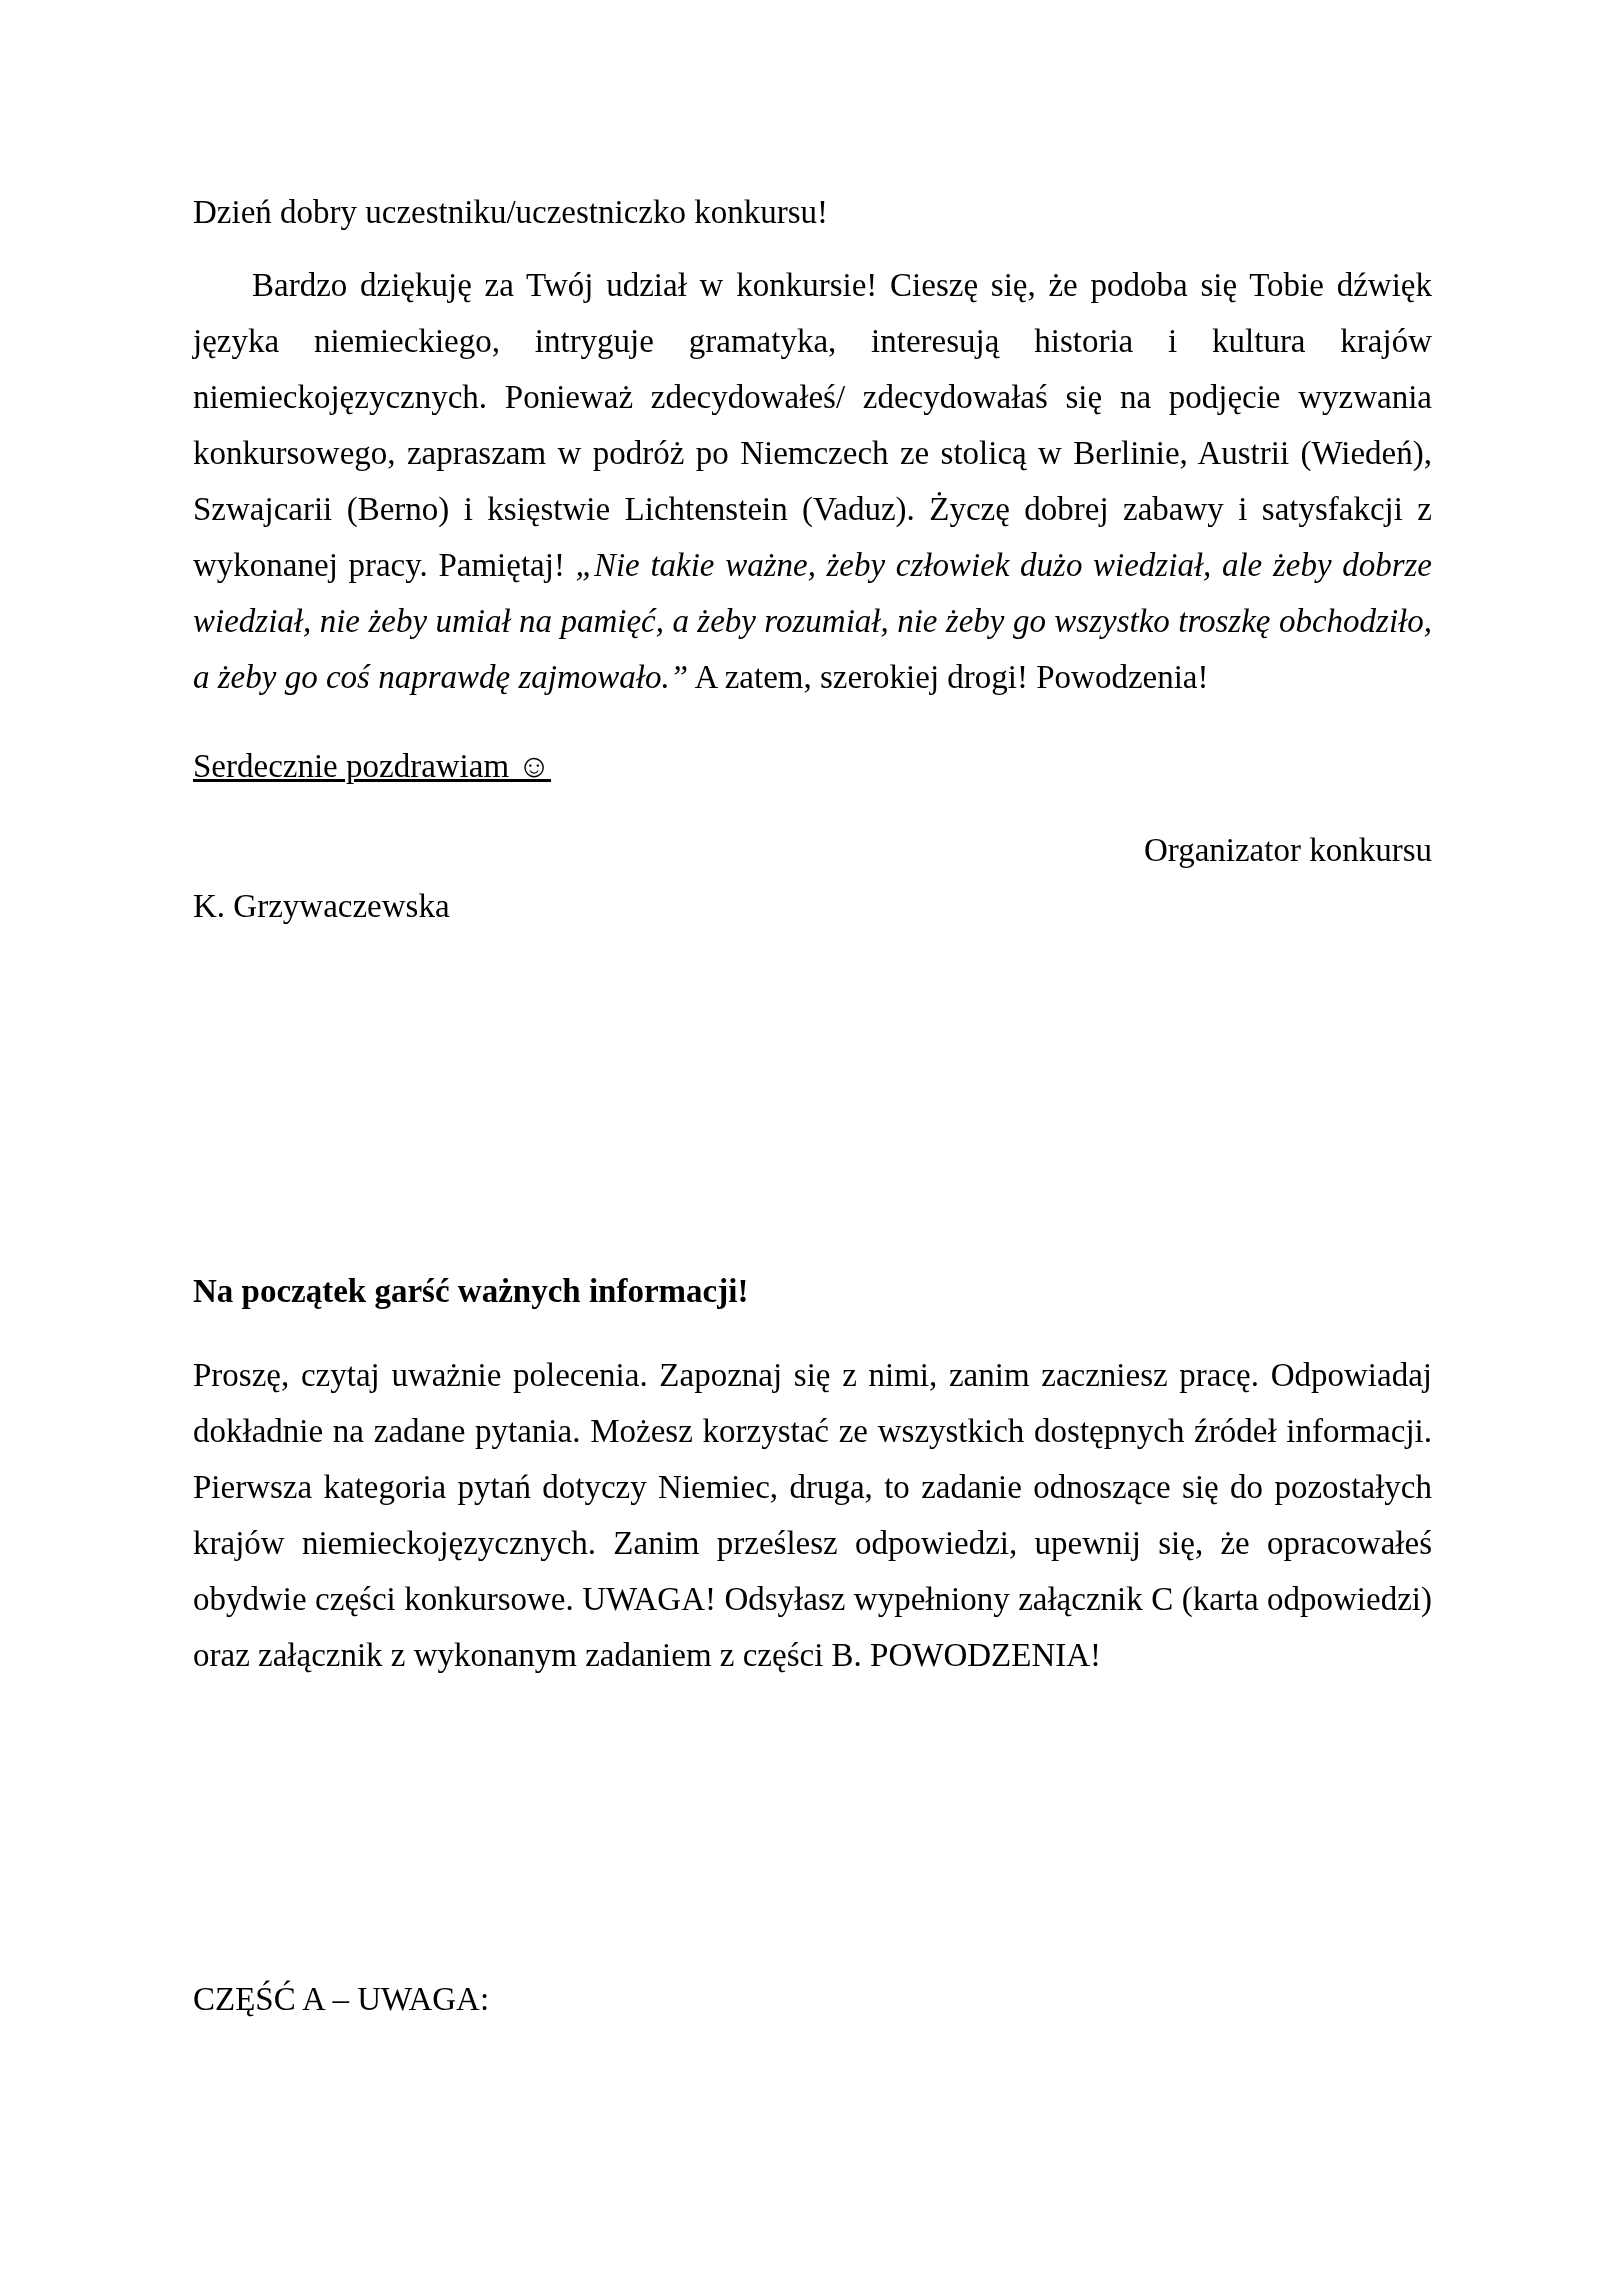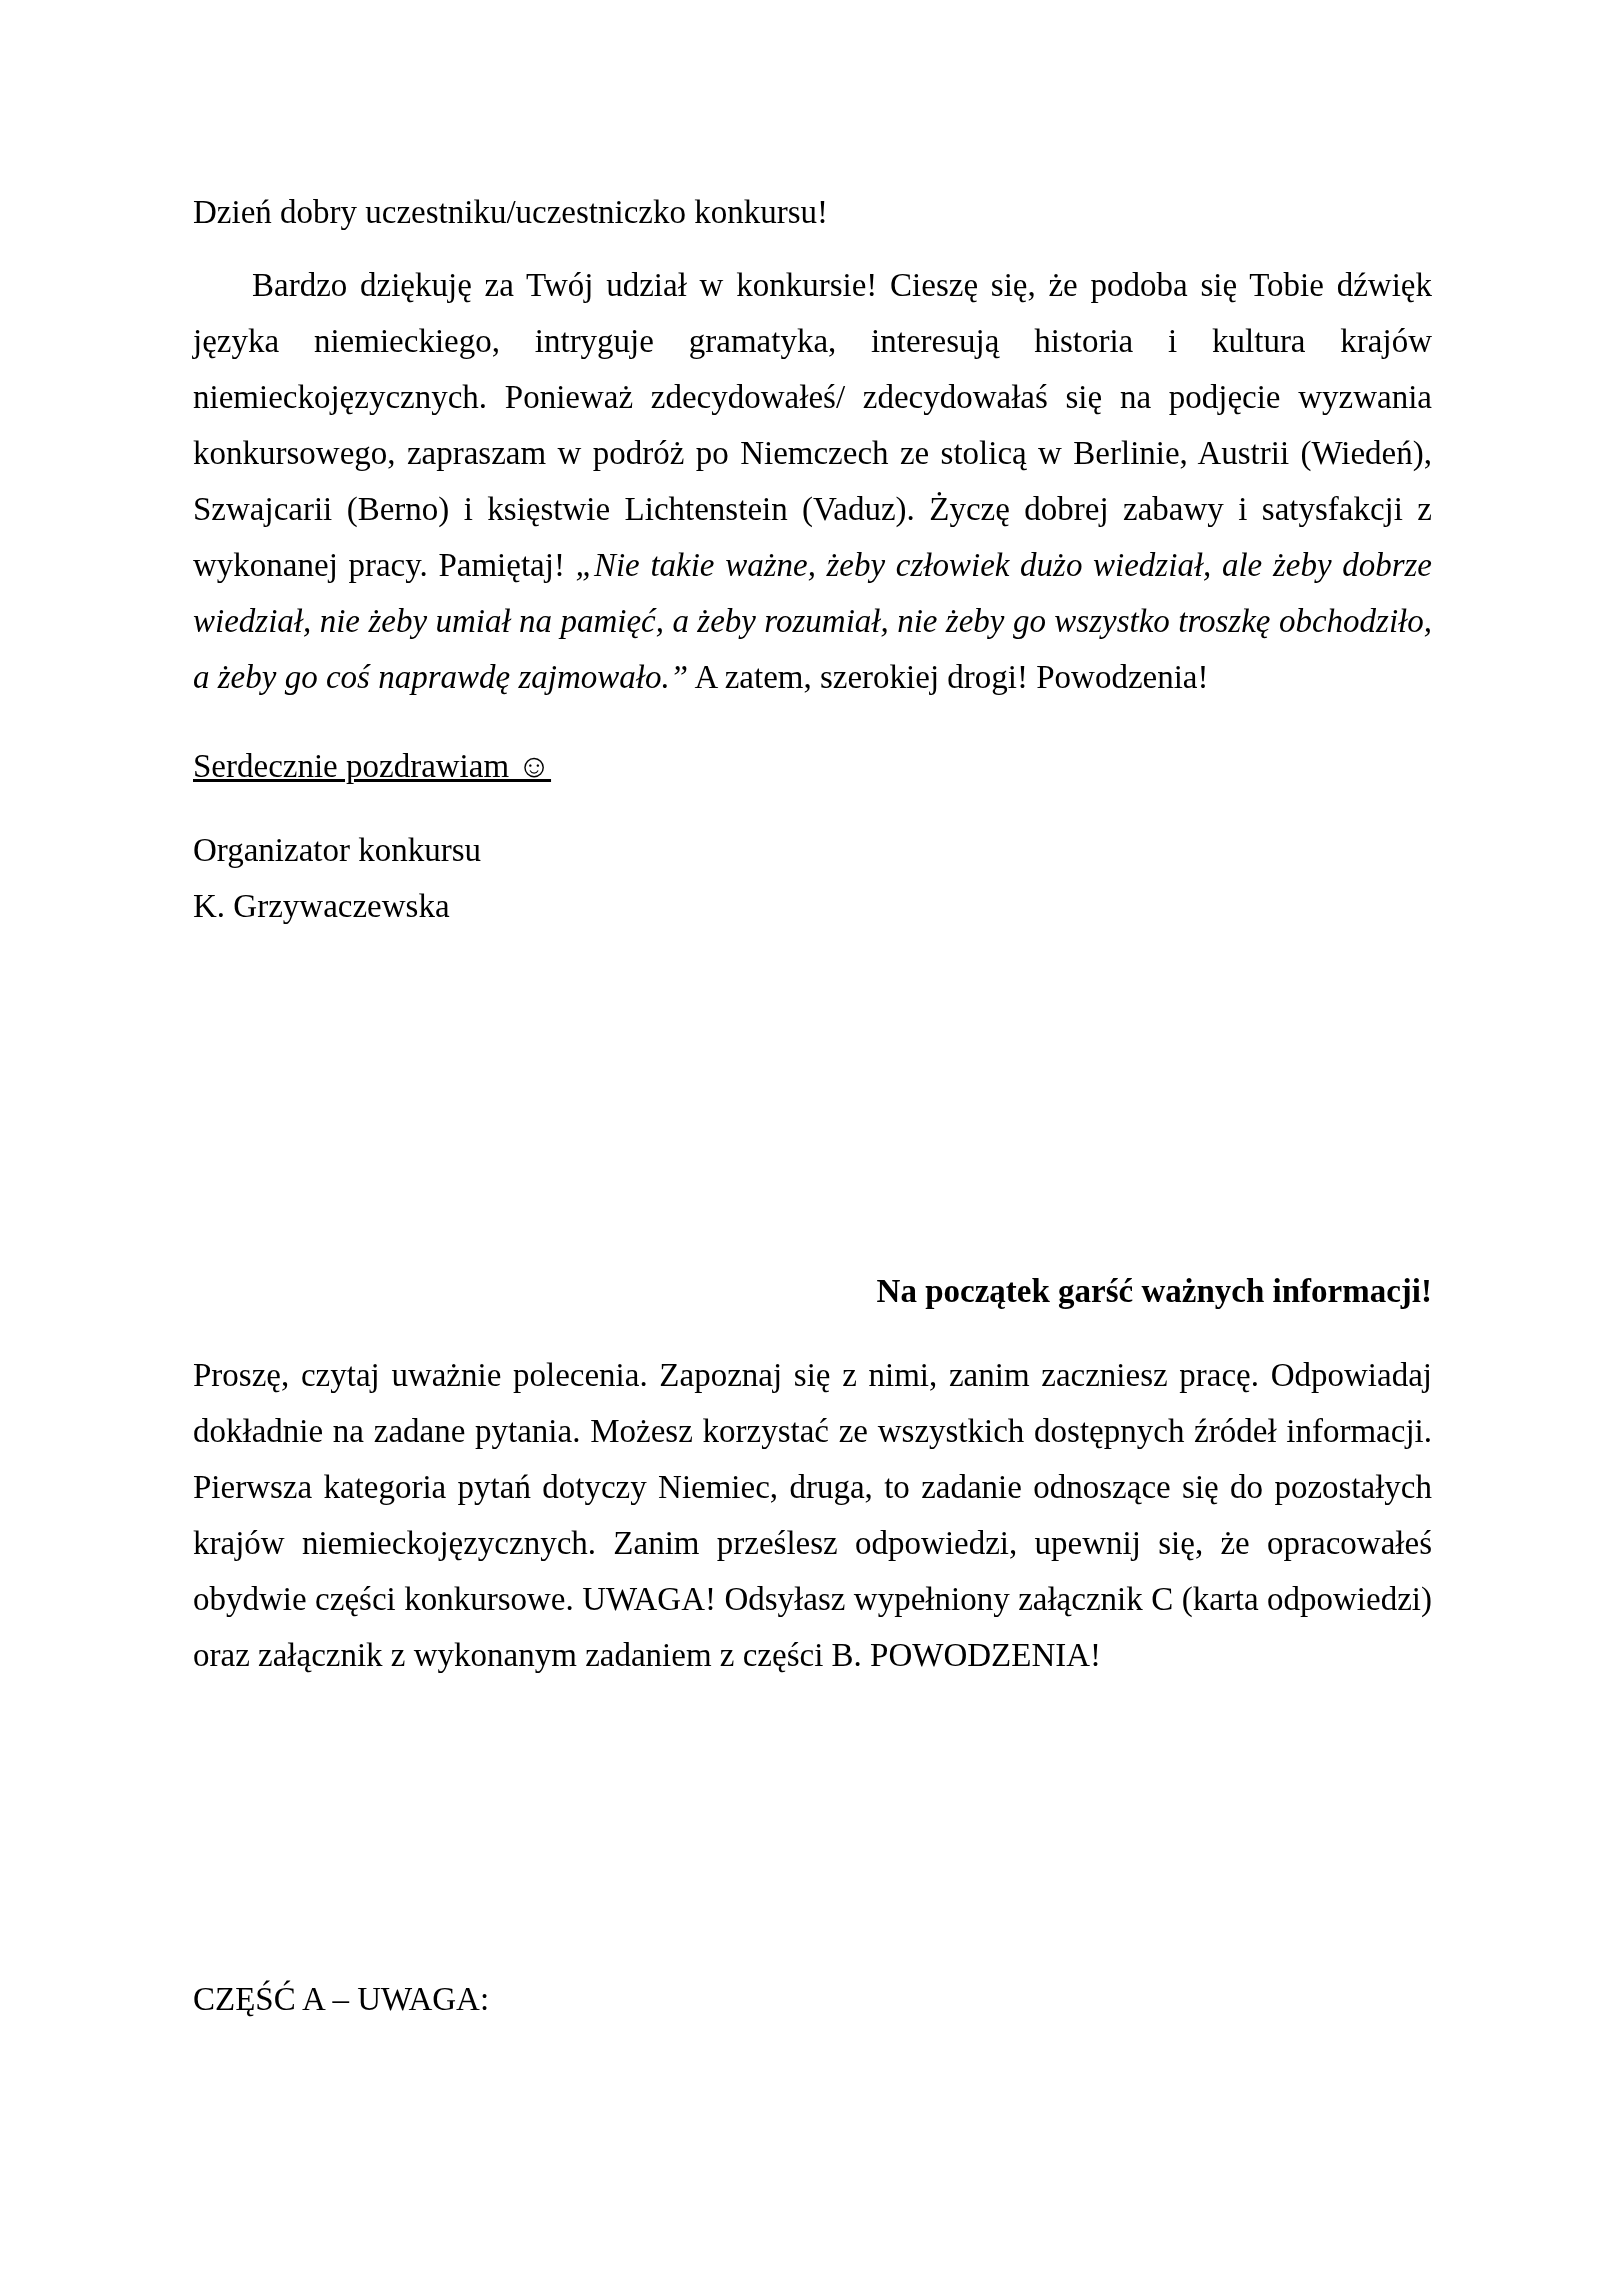--- a/index.html
+++ b/index.html
@@ -18,22 +18,22 @@
 </head>
 <body>
 
 <div class="page">
   <p class="blk" style="top:184px;">Dzień dobry uczestniku/uczestniczko konkursu!</p>
 
   <p class="blk just indent" style="top:257px;"><span>Bardzo dziękuję za Twój udział w konkursie! Cieszę się, że podoba się Tobie dźwięk języka niemieckiego, intryguje gramatyka, interesują historia i kultura krajów niemieckojęzycznych. Ponieważ zdecydowałeś/ zdecydowałaś się na podjęcie wyzwania konkursowego, zapraszam w podróż po Niemczech ze stolicą w Berlinie, Austrii (Wiedeń), Szwajcarii (Berno) i księstwie Lichtenstein (Vaduz). Życzę dobrej zabawy i satysfakcji z wykonanej pracy. Pamiętaj! </span><em>„Nie takie ważne, żeby człowiek dużo wiedział, ale żeby dobrze wiedział, nie żeby umiał na pamięć, a żeby rozumiał, nie żeby go wszystko troszkę obchodziło, a żeby go coś naprawdę zajmowało.”</em><span> A zatem, szerokiej drogi! Powodzenia!</span></p>
 
   <p class="blk" style="top:738px;text-decoration:underline;">Serdecznie pozdrawiam ☺</p>
 
-  <p class="blk" style="top:822px;">Organizator konkursu</p>
+  <p class="blk" style="top:822px;text-align:right;">Organizator konkursu</p>
   <p class="blk" style="top:878px;">K. Grzywaczewska</p>
 
-  <p class="blk bold" style="top:1263px;text-align:right;">Na początek garść ważnych informacji!</p>
+  <p class="blk bold" style="top:1263px;">Na początek garść ważnych informacji!</p>
 
   <p class="blk just" style="top:1347px;">Proszę, czytaj uważnie polecenia. Zapoznaj się z nimi, zanim zaczniesz pracę. Odpowiadaj dokładnie na zadane pytania. Możesz korzystać ze wszystkich dostępnych źródeł informacji. Pierwsza kategoria pytań dotyczy Niemiec, druga, to zadanie odnoszące się do pozostałych krajów niemieckojęzycznych. Zanim prześlesz odpowiedzi, upewnij się, że opracowałeś obydwie części konkursowe. UWAGA! Odsyłasz wypełniony załącznik C (karta odpowiedzi) oraz załącznik z wykonanym zadaniem z części B. POWODZENIA!</p>
 
   <p class="blk" style="top:1971px;">CZĘŚĆ A – UWAGA:</p>
 </div>
 
 
 </body></html>

